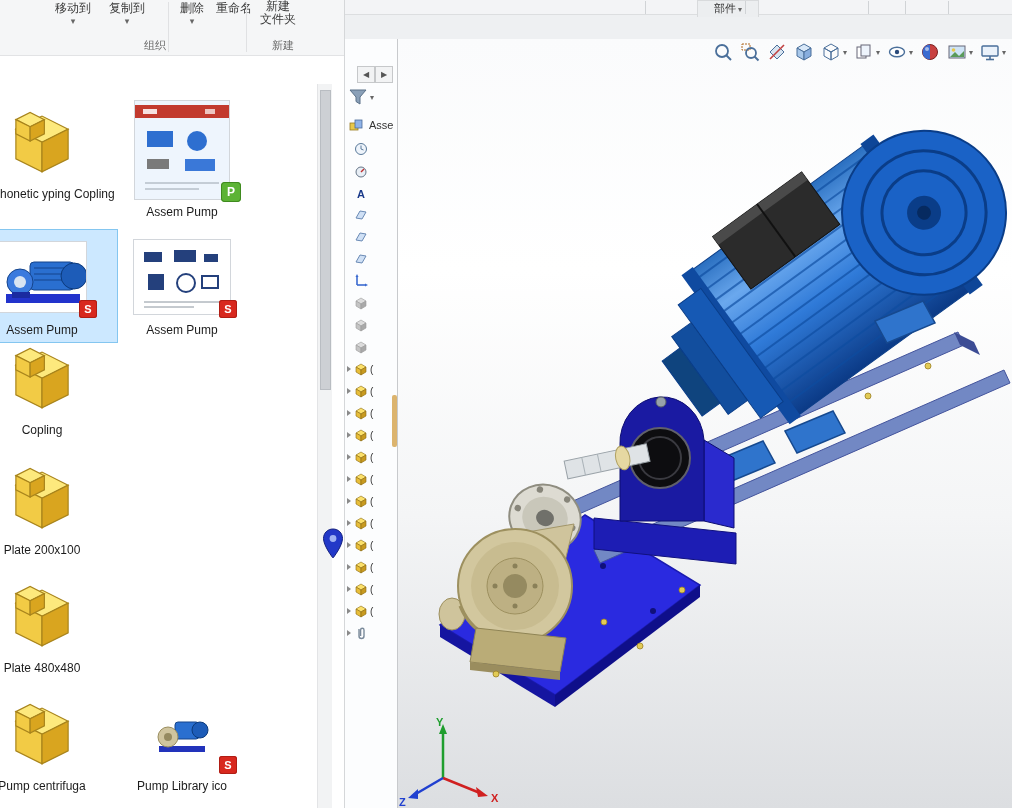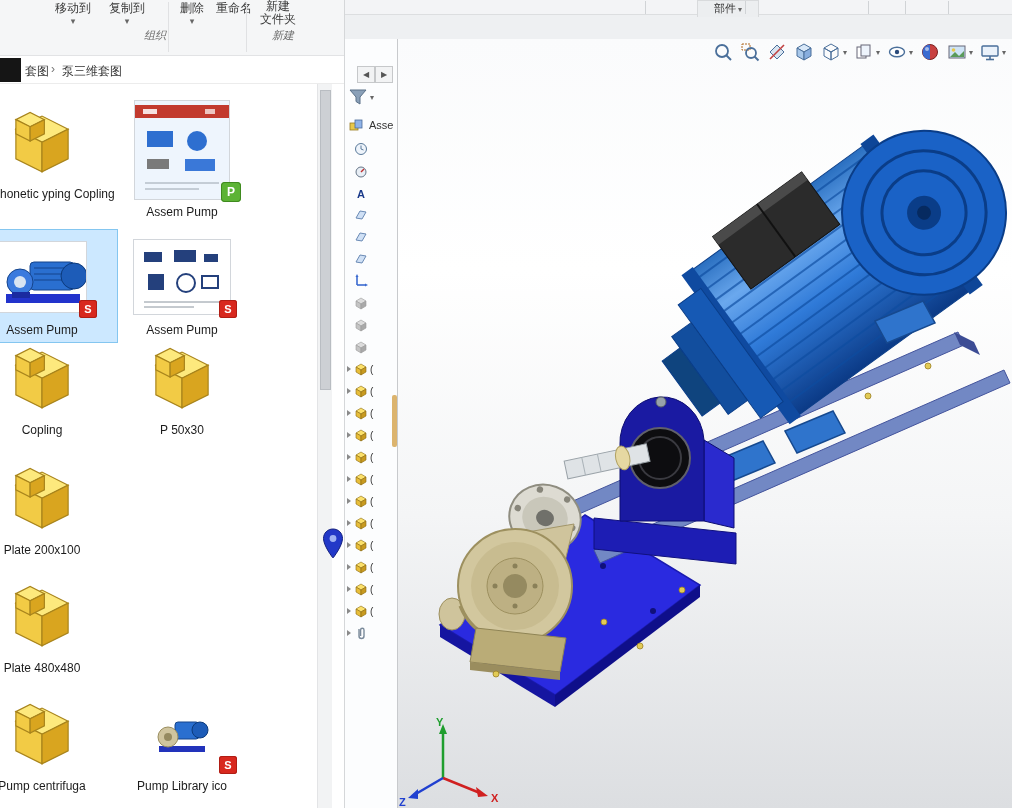--- a/index.html
+++ b/index.html
@@ -7,21 +7,21 @@
               font-family:"Liberation Sans", sans-serif; }
   #app { position:relative; width:1012px; height:808px; overflow:hidden; background:#fff; }
 
   
   #explorer { position:absolute; left:0; top:0; width:345px; height:808px; background:#fff; border-right:1px solid #d5d7d9; }
   .exp-ribbon { position:relative; height:56px; background:#f5f6f7; border-bottom:1px solid #e2e3e5; font-size:12px; color:#3a3a3a; }
   .rb-btn { position:absolute; top:0; text-align:center; cursor:default; }
   .rb-btn .cap { display:block; font-size:9px; color:#666; line-height:8px; }
   .rb-two { line-height:13px; }
   .rb-sep { position:absolute; top:2px; width:1px; height:50px; background:#e0e1e3; }
-  .rb-group { position:absolute; top:28px; font-size:11px; color:#6a6a6a; text-align:center;font-style:italic; }
+  .rb-group { position:absolute; top:38px; font-size:11px; color:#6a6a6a; text-align:center; }
   .exp-address { position:relative; height:28px; background:#fff; border-bottom:1px solid #ececec; font-size:12px; color:#333; }
   .addr-appicon { position:absolute; left:0; top:2px; width:21px; height:24px; background:#151515; }
   .addr-parent { position:absolute; left:25px; top:7px; }
   .addr-chev { position:absolute; left:51px; top:6px; color:#777; }
   .addr-current { position:absolute; left:62px; top:7px; }
   #fileGrid { position:absolute; left:0; top:84px; width:317px; height:724px; overflow:hidden; }
   .file-item { position:absolute; width:150px; text-align:center; padding:4px 2px; }
   .file-item.selected { background:#cce8ff; outline:1px solid #84c6f0; }
   .file-thumb { position:relative; height:86px; display:flex; align-items:center; justify-content:center; }
   .file-thumb.tall { height:104px; }
@@ -89,26 +89,20 @@
       </div>
       <div class="rb-sep" style="left:246px"></div>
       <div class="rb-btn rb-two" style="left:252px;width:52px">
         <span style="display:block">新建</span>
         <span style="display:block">文件夹</span>
       </div>
       <div class="rb-group" style="left:125px;width:60px">组织</div>
       <div class="rb-group" style="left:258px;width:50px">新建</div>
     </div>
 
-    <div class="exp-address">
-      <div class="addr-appicon"></div>
-      <span class="addr-parent">套图</span>
-      <span class="addr-chev">›</span>
-      <span class="addr-current">泵三维套图</span>
-    </div>
 
     <div id="fileGrid">
         <div class="file-item" style="left: -33px; top: 10px;">
           <div class="file-thumb">
             <span>
               <svg width="76" height="76" viewBox="0 0 64 64">
                 <polygon points="10,22 32,11 54,22 32,33" fill="#fde97d" stroke="#a8841c"></polygon>
                 <polygon points="10,22 32,33 32,58 10,47" fill="#f2cb45" stroke="#a8841c"></polygon>
                 <polygon points="32,33 54,22 54,47 32,58" fill="#d9a51f" stroke="#a8841c"></polygon>
                 <polygon points="10,14 22,8 34,14 22,20" fill="#fde97d" stroke="#a8841c"></polygon>
@@ -185,35 +179,20 @@
                 <polygon points="10,22 32,11 54,22 32,33" fill="#fde97d" stroke="#a8841c"></polygon>
                 <polygon points="10,22 32,33 32,58 10,47" fill="#f2cb45" stroke="#a8841c"></polygon>
                 <polygon points="32,33 54,22 54,47 32,58" fill="#d9a51f" stroke="#a8841c"></polygon>
                 <polygon points="10,14 22,8 34,14 22,20" fill="#fde97d" stroke="#a8841c"></polygon>
                 <polygon points="10,14 22,20 22,32 10,26" fill="#f2cb45" stroke="#a8841c"></polygon>
                 <polygon points="22,20 34,14 34,26 22,32" fill="#d9a51f" stroke="#a8841c"></polygon>
               </svg>
             </span>
           </div>
           <div class="file-label">Copling</div>
-        </div>
-        <div class="file-item" style="left: 107px; top: 246px;">
-          <div class="file-thumb">
-            <span>
-              <svg width="76" height="76" viewBox="0 0 64 64">
-                <polygon points="10,22 32,11 54,22 32,33" fill="#fde97d" stroke="#a8841c"></polygon>
-                <polygon points="10,22 32,33 32,58 10,47" fill="#f2cb45" stroke="#a8841c"></polygon>
-                <polygon points="32,33 54,22 54,47 32,58" fill="#d9a51f" stroke="#a8841c"></polygon>
-                <polygon points="10,14 22,8 34,14 22,20" fill="#fde97d" stroke="#a8841c"></polygon>
-                <polygon points="10,14 22,20 22,32 10,26" fill="#f2cb45" stroke="#a8841c"></polygon>
-                <polygon points="22,20 34,14 34,26 22,32" fill="#d9a51f" stroke="#a8841c"></polygon>
-              </svg>
-            </span>
-          </div>
-          <div class="file-label">P 50x30</div>
         </div>
         <div class="file-item" style="left: -33px; top: 366px;">
           <div class="file-thumb">
             <span>
               <svg width="76" height="76" viewBox="0 0 64 64">
                 <polygon points="10,22 32,11 54,22 32,33" fill="#fde97d" stroke="#a8841c"></polygon>
                 <polygon points="10,22 32,33 32,58 10,47" fill="#f2cb45" stroke="#a8841c"></polygon>
                 <polygon points="32,33 54,22 54,47 32,58" fill="#d9a51f" stroke="#a8841c"></polygon>
                 <polygon points="10,14 22,8 34,14 22,20" fill="#fde97d" stroke="#a8841c"></polygon>
                 <polygon points="10,14 22,20 22,32 10,26" fill="#f2cb45" stroke="#a8841c"></polygon>

